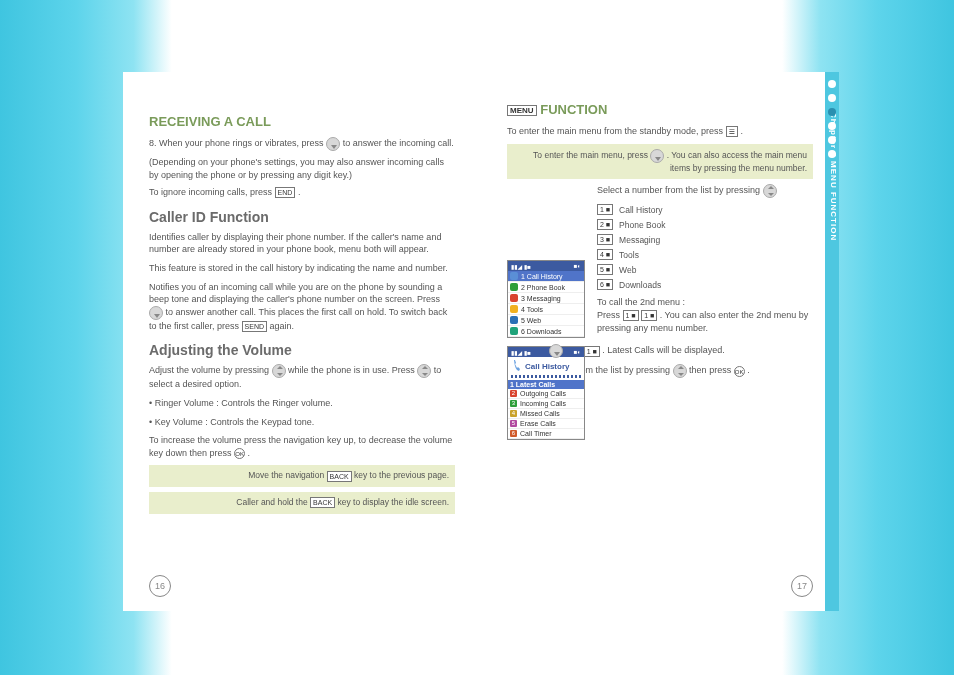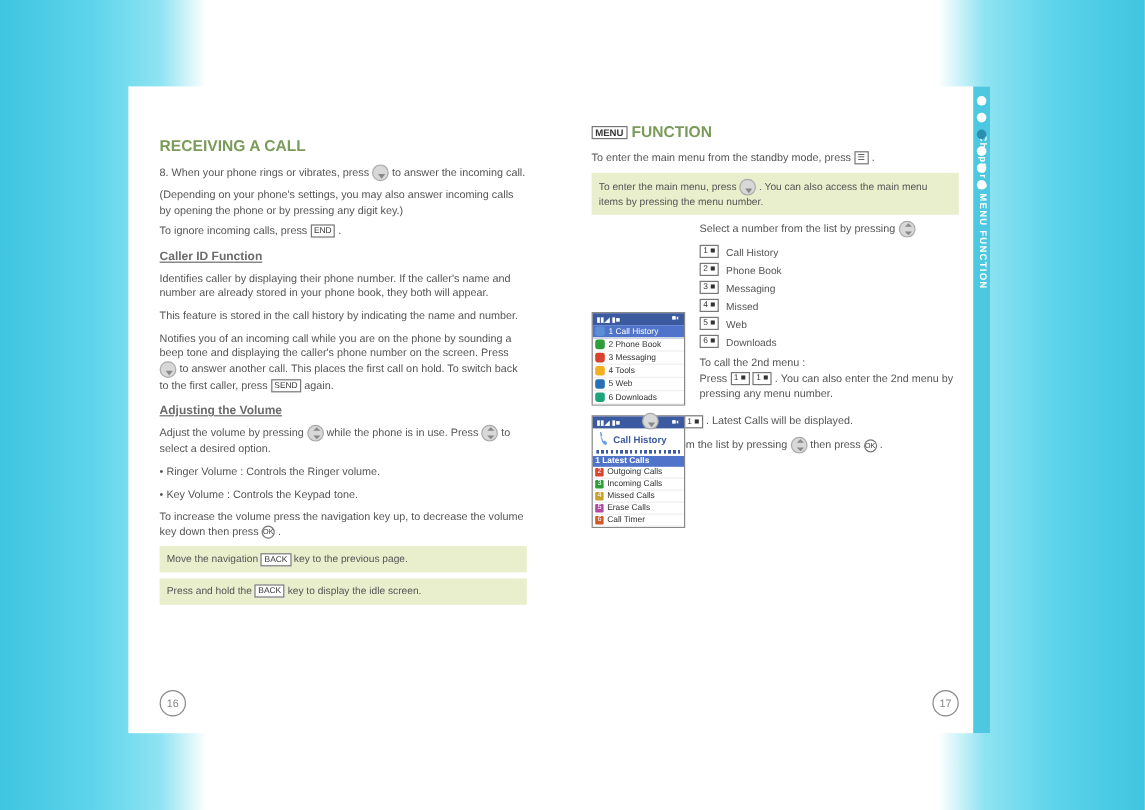--- a/index.html
+++ b/index.html
@@ -14,45 +14,45 @@
     overflow: hidden;
   }
   .page {
     position: absolute;
     background: white;
     width: 358px;
     top: 72px;
     bottom: 64px;
     padding: 30px 26px 20px 26px;
   }
-  .page-left { left: 107px; }
-  .page-right { left: 467px; }
+  .page-left { left: 123px; }
+  .page-right { left: 481px; }
   
   .section-title {
     color: #7a9b5a;
     font-size: 13px;
     font-weight: bold;
     margin: 12px 0 8px 0;
   }
   .sub-title {
     color: #6b6b6b;
-    font-size: 10px;
+    font-size: 14px;
     font-weight: bold;
     margin: 10px 0 6px 0;
-    text-decoration: underline;
   }
   p { margin-bottom: 6px; line-height: 1.4; }
   .step { margin-bottom: 5px; line-height: 1.4; }
   
   .note-box {
     background: #e9eecc;
     padding: 5px 6px;
     margin: 5px 0;
     font-size: 8.5px;
     line-height: 1.4;
+    text-align: right;
   }
   
   .key-inline {
     display: inline-block;
     border: 1px solid #777;
     background: #fff;
     font-size: 7px;
     padding: 0 2px;
     line-height: 10px;
     height: 11px;
@@ -241,21 +241,21 @@
     <span> to answer the incoming call.</span>
   </p>
   <p class="step"> (Depending on your phone's settings, you may also answer incoming calls by opening the phone or by pressing any digit key.)</p>
   <p class="step">
     <span>To ignore incoming calls, press</span>
     <span class="key-inline">END</span>
     <span>.</span>
   </p>
 
   <div class="sub-title">Caller ID Function</div>
-  <p>Identifies caller by displaying their phone number. If the caller's name and number are already stored in your phone book, they both will appear.</p>
+  <p>Identifies caller by displaying their phone number. If the caller's name and number are already stored in your phone book, menu both will appear.</p>
   <p>This feature is stored in the call history by indicating the name and number.</p>
 
   <p>
     <span>Notifies you of an incoming call while you are on the phone by sounding a beep tone and displaying the caller's phone number on the screen. Press</span>
     <span class="nav-icon down"></span>
     <span> to answer another call. This places the first call on hold. To switch back to the first caller, press</span>
     <span class="key-inline">SEND</span>
     <span> again.</span>
   </p>
 
@@ -274,21 +274,21 @@
     <span class="key-ok">OK</span>
     <span> .</span>
   </p>
 
   <div class="note-box">
     <span>Move the navigation </span>
     <span class="key-inline">BACK</span>
     <span> key to the previous page.</span>
   </div>
   <div class="note-box">
-    <span>Press and hold the </span>
+    <span>Caller and hold the </span>
     <span class="key-inline">BACK</span>
     <span> key to display the idle screen.</span>
   </div>
 
   <div class="page-num pn-left">16</div>
 </div>
 
 <div class="page page-right">
   <div class="right-band">
     <span class="right-band-text">Chapter 3 MENU FUNCTION</span>
@@ -403,21 +403,21 @@
       <div class="mrow">
           <span class="key-inline">2 ■</span>
           <span>Phone Book</span>
         </div>
       <div class="mrow">
           <span class="key-inline">3 ■</span>
           <span>Messaging</span>
         </div>
       <div class="mrow">
           <span class="key-inline">4 ■</span>
-          <span>Missed</span>
+          <span>Tools</span>
         </div>
       <div class="mrow">
           <span class="key-inline">5 ■</span>
           <span>Web</span>
         </div>
       <div class="mrow">
           <span class="key-inline">6 ■</span>
           <span>Downloads</span>
         </div>
     </div>

